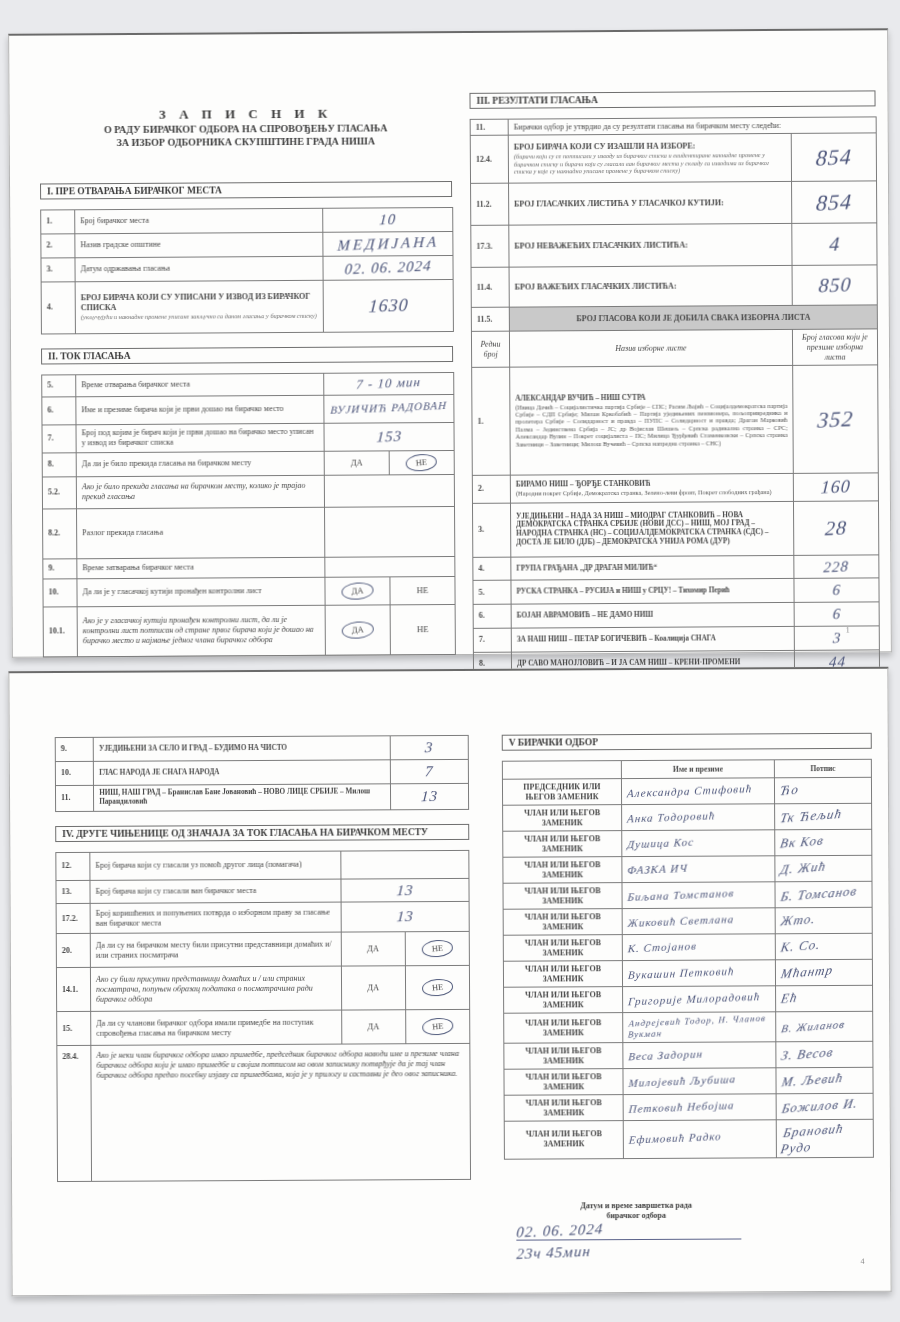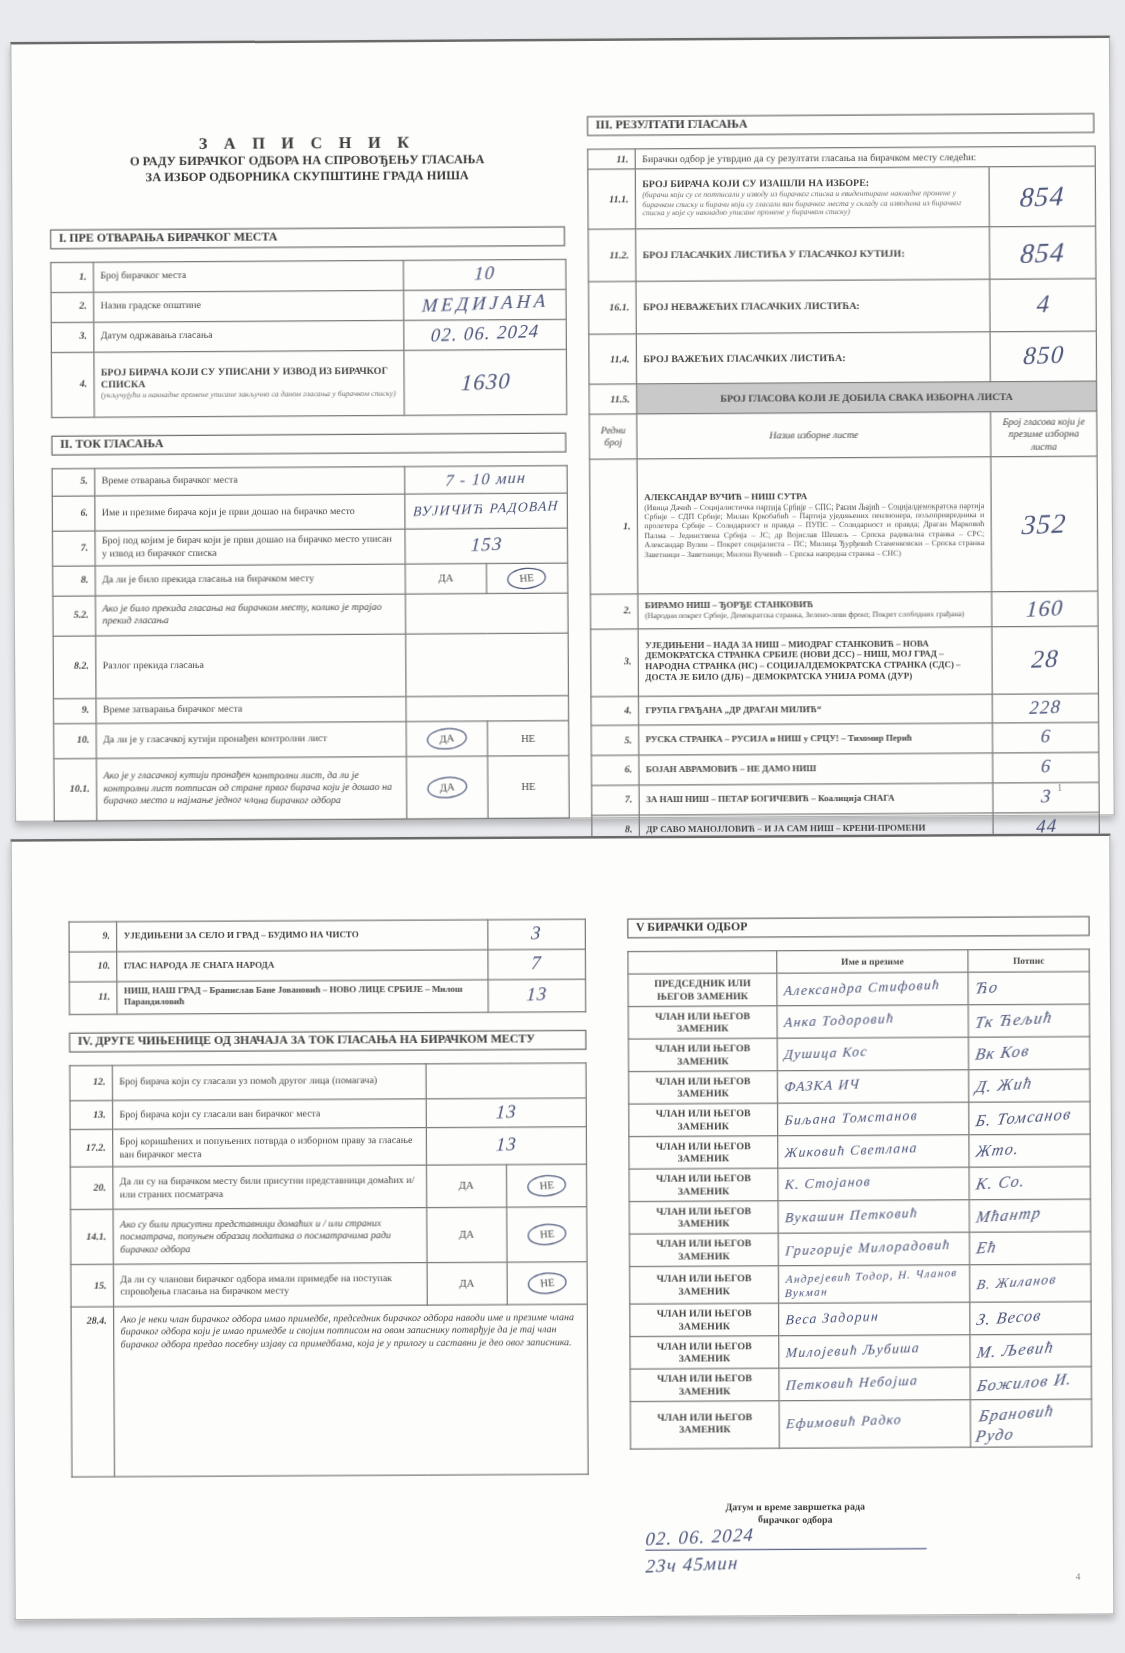--- a/index.html
+++ b/index.html
@@ -15,21 +15,21 @@
   #page3{left:45px;top:64px;width:414px;}
   #page4{left:492px;top:64px;width:370px;}
   .t1{font-size:13px;font-weight:bold;letter-spacing:5px;text-align:center;color:#3c3c3c;}
   .t2{font-size:10px;font-weight:bold;text-align:center;color:#3c3c3c;line-height:1.3;}
   .titleblock{margin-bottom:34px;}
   .sec-hdr{border:1px solid #6e6e6e;font-weight:bold;font-size:9.5px;padding:2px 6px;color:#3a3a3a;
            margin-bottom:10px;background:#fdfdfc;}
   table.frm{border-collapse:collapse;width:100%;table-layout:fixed;margin-bottom:14px;}
   .frm td{border:1px solid #7c7c7c;padding:2px 5px;font-size:8px;color:#474747;line-height:1.25;
           vertical-align:middle;overflow:hidden;}
-  td.num{text-align:right;font-weight:bold;font-style:italic;}
+  td.num{text-align:left;font-weight:bold;}
   td.val{text-align:center;}
   .note{font-size:6.3px;color:#6d6d6d;line-height:1.2;display:block;font-style:italic;}
   .it{font-style:italic;}
   .bold{font-weight:bold;}
   .shaded{background:#c9c9c9;text-align:center;font-weight:bold;}
   .opt-cell{text-align:center;}
   .opt{display:inline-block;font-size:8.5px;color:#474747;padding:2px 9px;}
   .circ{border:1.5px solid #515b7c;border-radius:50%;transform:rotate(-5deg);}
   .hand{font-family:"Liberation Serif",serif;font-style:italic;color:#4c557a;letter-spacing:1px;
         display:inline-block;transform:rotate(-2deg) skewX(-6deg);}
@@ -160,34 +160,34 @@
           <col style="width:38px">
           <col style="width:283px">
           <col style="width:85px">
         </colgroup>
       <tbody>
           <tr style="height:16px">
         <td class="num">11.</td>
         <td colspan="2">Бирачки одбор је утврдио да су резултати гласања на бирачком месту следећи:</td>
       </tr>
       <tr style="height:48px">
-        <td class="num">11.1.</td>
+        <td class="num">12.4.</td>
         <td>
           <span class="bold">БРОЈ БИРАЧА КОЈИ СУ ИЗАШЛИ НА ИЗБОРЕ:</span>
           <span class="note">(бирачи који су се потписали у изводу из бирачког списка и евидентиране накнадне промене у бирачком списку и бирачи који су гласали ван бирачког места у складу са изводима из бирачког списка у које су накнадно уписане промене у бирачком списку)</span>
         </td>
         <td class="val"><span class="hand h22">854</span></td>
       </tr>
       <tr style="height:42px">
         <td class="num">11.2.</td>
         <td class="bold">БРОЈ ГЛАСАЧКИХ ЛИСТИЋА У ГЛАСАЧКОЈ КУТИЈИ:</td>
         <td class="val"><span class="hand h22">854</span></td>
       </tr>
       <tr style="height:42px">
-        <td class="num">16.1.</td>
+        <td class="num">17.3.</td>
         <td class="bold">БРОЈ НЕВАЖЕЋИХ ГЛАСАЧКИХ ЛИСТИЋА:</td>
         <td class="val"><span class="hand h20">4</span></td>
       </tr>
       <tr style="height:40px">
         <td class="num">11.4.</td>
         <td class="bold">БРОЈ ВАЖЕЋИХ ГЛАСАЧКИХ ЛИСТИЋА:</td>
         <td class="val"><span class="hand h20">850</span></td>
       </tr>
       <tr style="height:24px">
         <td class="num">11.5.</td>

